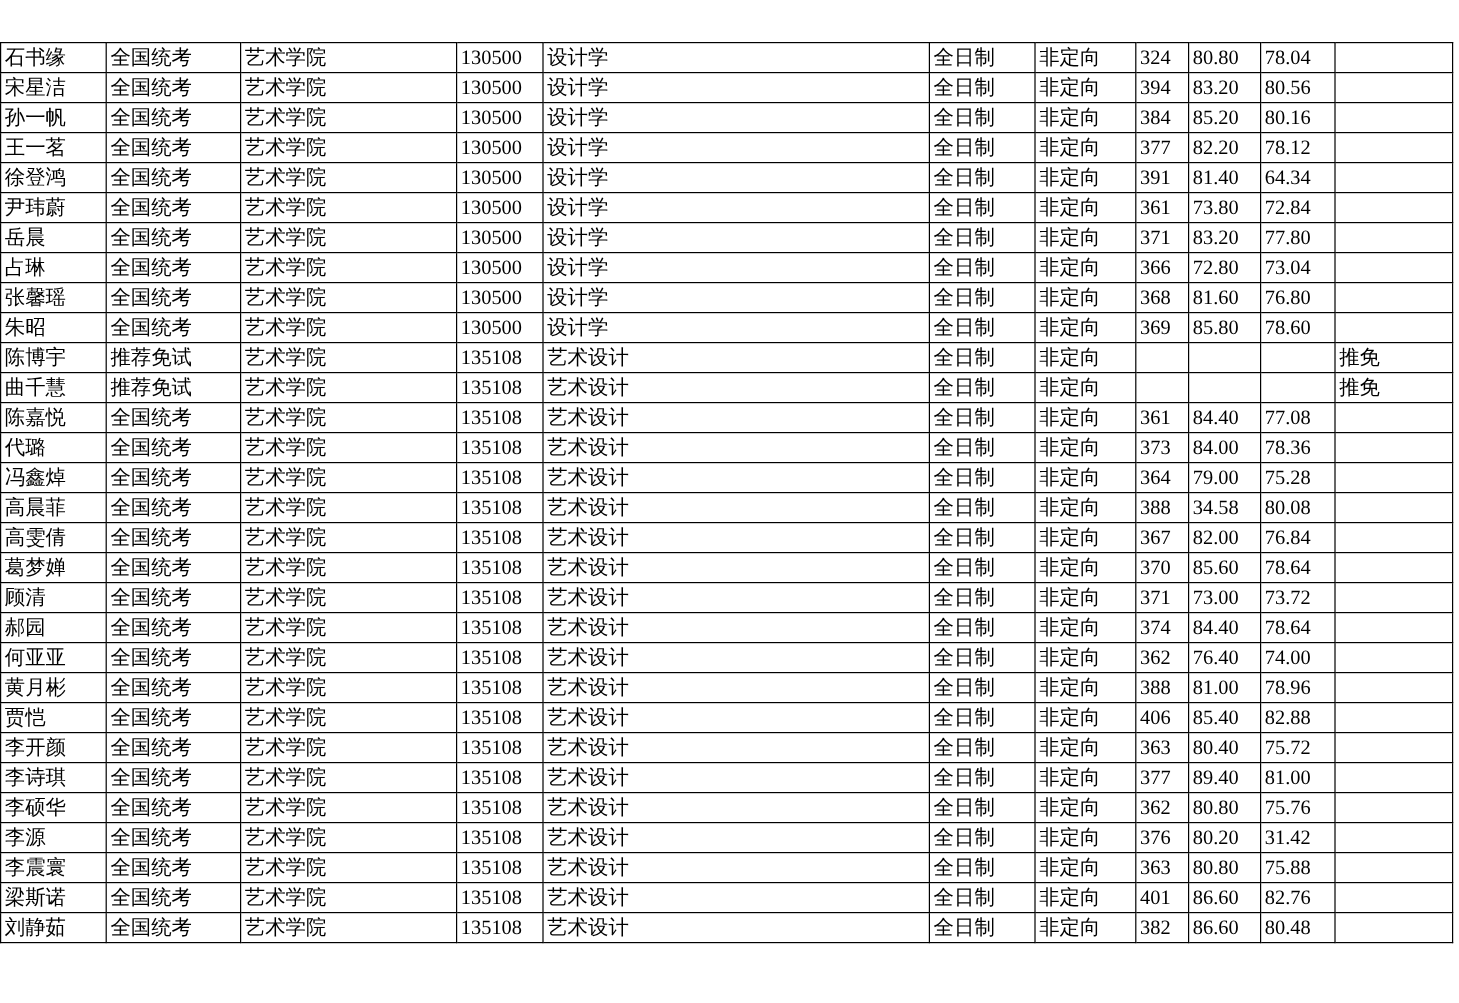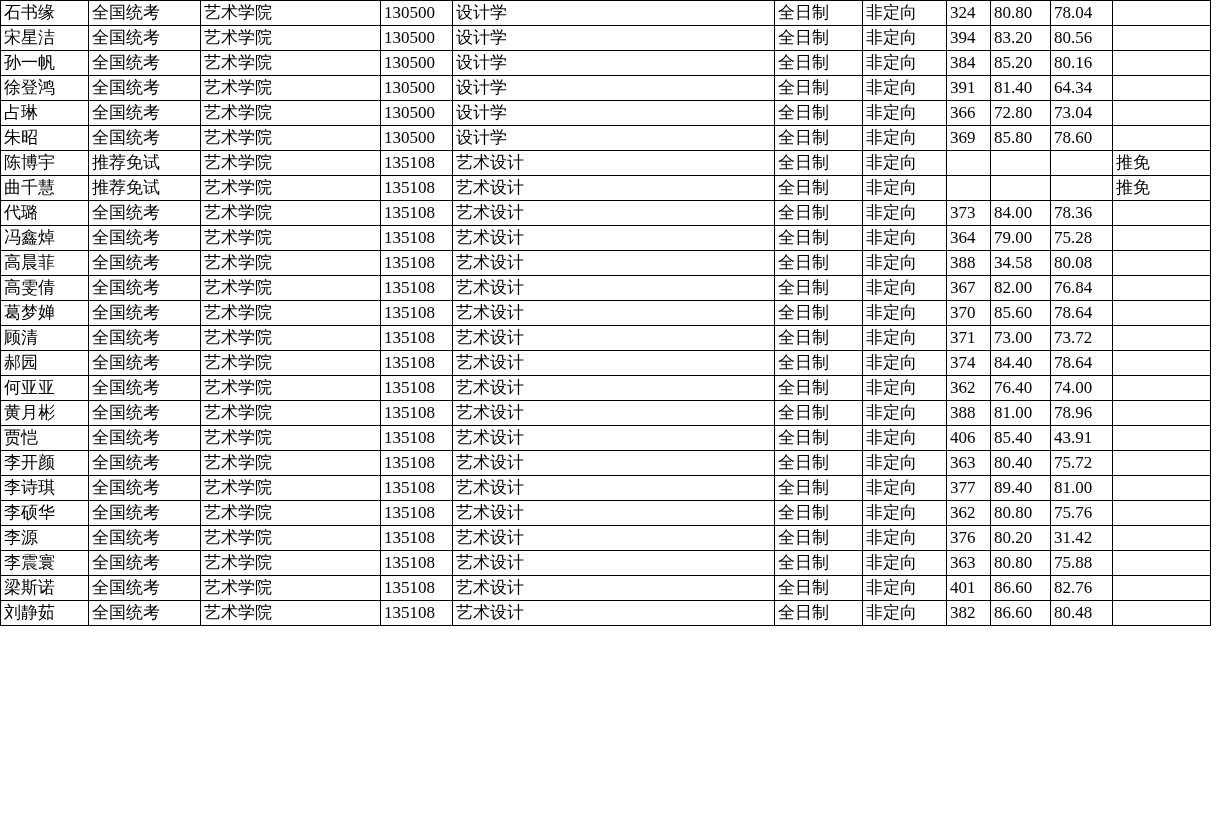--- a/index.html
+++ b/index.html
@@ -12,20 +12,21 @@
     height: 836px;
     font-family: "Liberation Serif", "DejaVu Serif", serif;
     color: #000000;
     overflow: hidden;
   }
   table.grid {
     border-collapse: collapse;
     table-layout: fixed;
     width: 1088px;
     font-size: 17px;
+    margin-top: 35px;
   }
   table.grid td {
     border: 1px solid #000000;
     height: 24px;
     line-height: 20px;
     padding: 0 3px;
     white-space: nowrap;
     overflow: hidden;
     vertical-align: middle;
   }
@@ -95,46 +96,98 @@
         <td class="num">130500</td>
         <td>设计学</td>
         <td>全日制</td>
         <td>非定向</td>
         <td class="num">384</td>
         <td class="num">85.20</td>
         <td class="num">80.16</td>
         <td></td>
       </tr>
       <tr>
+        <td>王一茗</td>
+        <td>全国统考</td>
+        <td>艺术学院</td>
+        <td class="num">130500</td>
+        <td>设计学</td>
+        <td>全日制</td>
+        <td>非定向</td>
+        <td class="num">377</td>
+        <td class="num">82.20</td>
+        <td class="num">78.12</td>
+        <td></td>
+      </tr>
+      <tr>
         <td>徐登鸿</td>
         <td>全国统考</td>
         <td>艺术学院</td>
         <td class="num">130500</td>
         <td>设计学</td>
         <td>全日制</td>
         <td>非定向</td>
         <td class="num">391</td>
         <td class="num">81.40</td>
         <td class="num">64.34</td>
         <td></td>
       </tr>
       <tr>
+        <td>尹玮蔚</td>
+        <td>全国统考</td>
+        <td>艺术学院</td>
+        <td class="num">130500</td>
+        <td>设计学</td>
+        <td>全日制</td>
+        <td>非定向</td>
+        <td class="num">361</td>
+        <td class="num">73.80</td>
+        <td class="num">72.84</td>
+        <td></td>
+      </tr>
+      <tr>
+        <td>岳晨</td>
+        <td>全国统考</td>
+        <td>艺术学院</td>
+        <td class="num">130500</td>
+        <td>设计学</td>
+        <td>全日制</td>
+        <td>非定向</td>
+        <td class="num">371</td>
+        <td class="num">83.20</td>
+        <td class="num">77.80</td>
+        <td></td>
+      </tr>
+      <tr>
         <td>占琳</td>
         <td>全国统考</td>
         <td>艺术学院</td>
         <td class="num">130500</td>
         <td>设计学</td>
         <td>全日制</td>
         <td>非定向</td>
         <td class="num">366</td>
         <td class="num">72.80</td>
         <td class="num">73.04</td>
         <td></td>
       </tr>
       <tr>
+        <td>张馨瑶</td>
+        <td>全国统考</td>
+        <td>艺术学院</td>
+        <td class="num">130500</td>
+        <td>设计学</td>
+        <td>全日制</td>
+        <td>非定向</td>
+        <td class="num">368</td>
+        <td class="num">81.60</td>
+        <td class="num">76.80</td>
+        <td></td>
+      </tr>
+      <tr>
         <td>朱昭</td>
         <td>全国统考</td>
         <td>艺术学院</td>
         <td class="num">130500</td>
         <td>设计学</td>
         <td>全日制</td>
         <td>非定向</td>
         <td class="num">369</td>
         <td class="num">85.80</td>
         <td class="num">78.60</td>
@@ -160,20 +213,33 @@
         <td class="num">135108</td>
         <td>艺术设计</td>
         <td>全日制</td>
         <td>非定向</td>
         <td class="num"></td>
         <td class="num"></td>
         <td class="num"></td>
         <td>推免</td>
       </tr>
       <tr>
+        <td>陈嘉悦</td>
+        <td>全国统考</td>
+        <td>艺术学院</td>
+        <td class="num">135108</td>
+        <td>艺术设计</td>
+        <td>全日制</td>
+        <td>非定向</td>
+        <td class="num">361</td>
+        <td class="num">84.40</td>
+        <td class="num">77.08</td>
+        <td></td>
+      </tr>
+      <tr>
         <td>代璐</td>
         <td>全国统考</td>
         <td>艺术学院</td>
         <td class="num">135108</td>
         <td>艺术设计</td>
         <td>全日制</td>
         <td>非定向</td>
         <td class="num">373</td>
         <td class="num">84.00</td>
         <td class="num">78.36</td>
@@ -286,21 +352,21 @@
       <tr>
         <td>贾恺</td>
         <td>全国统考</td>
         <td>艺术学院</td>
         <td class="num">135108</td>
         <td>艺术设计</td>
         <td>全日制</td>
         <td>非定向</td>
         <td class="num">406</td>
         <td class="num">85.40</td>
-        <td class="num">43.91</td>
+        <td class="num">82.88</td>
         <td></td>
       </tr>
       <tr>
         <td>李开颜</td>
         <td>全国统考</td>
         <td>艺术学院</td>
         <td class="num">135108</td>
         <td>艺术设计</td>
         <td>全日制</td>
         <td>非定向</td>

